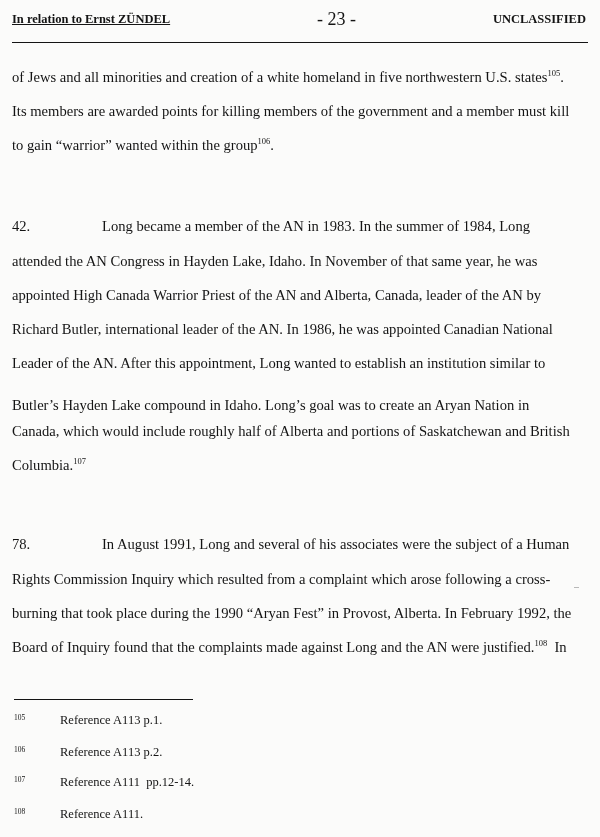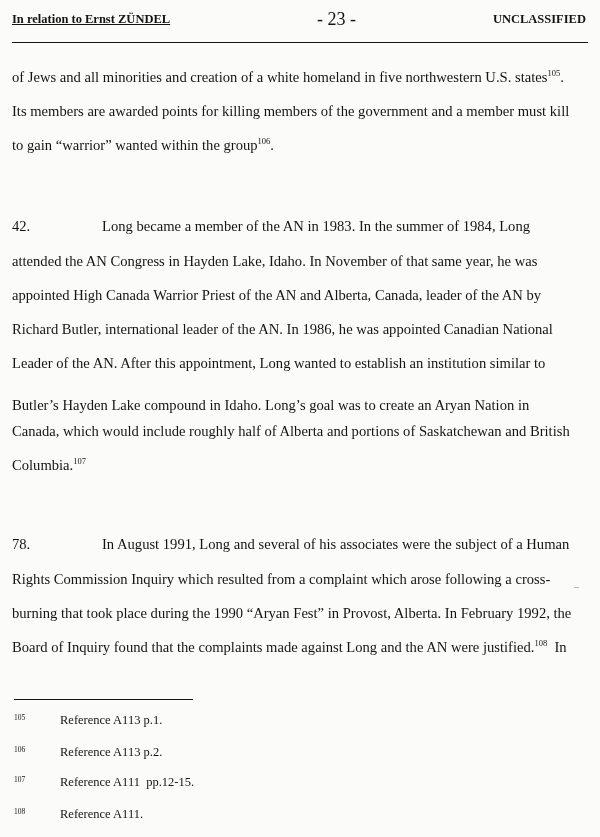--- a/index.html
+++ b/index.html
@@ -56,15 +56,15 @@
     <div class="line" style="top:604px"><span>burning that took place during the 1990 “Aryan Fest” in Provost, Alberta.  In February 1992, the</span></div>
     <div class="line" style="top:638px"><span>Board of Inquiry found that the complaints made against Long and the AN were justified.</span><sup>108</sup><span style="white-space:pre">  In</span></div>
   </div>
   <div class="tick"></div>
 </div>
 
 <div>
   <div class="fn-rule"></div>
   <div class="fn" style="top:710px"><span class="num">105</span><span>Reference A113 p.1.</span></div>
   <div class="fn" style="top:742px"><span class="num">106</span><span>Reference A113 p.2.</span></div>
-  <div class="fn" style="top:772px"><span class="num">107</span><span style="white-space:pre">Reference A111  pp.12-15.</span></div>
+  <div class="fn" style="top:772px"><span class="num">107</span><span style="white-space:pre">Reference A111  pp.12-14.</span></div>
   <div class="fn" style="top:804px"><span class="num">108</span><span>Reference A111.</span></div>
 </div>
 
 </body></html>

